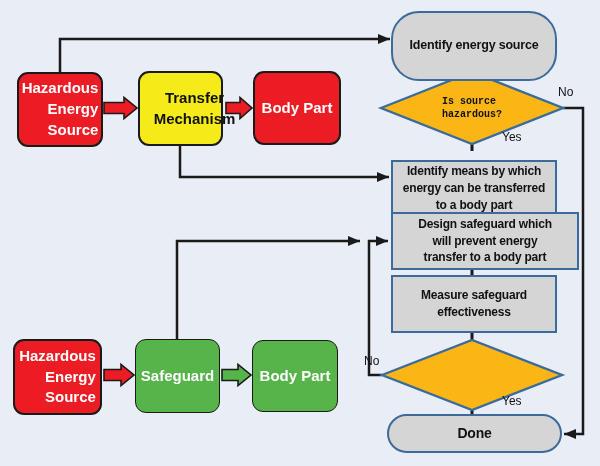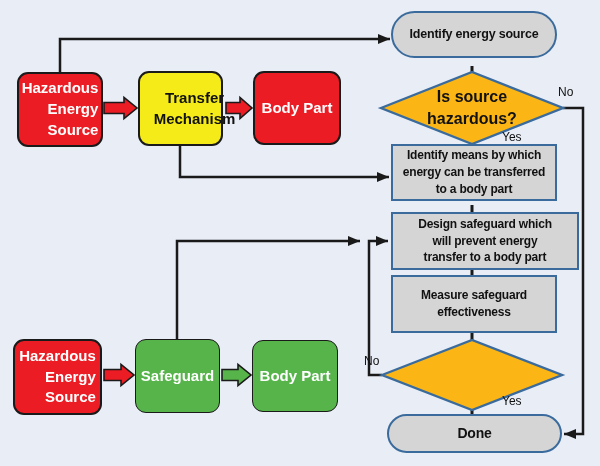--- a/index.html
+++ b/index.html
@@ -22,22 +22,22 @@
   .red    { background:var(--red);    color:var(--text-light);text-align:right; }
   .yellow { background:var(--yellow); color:var(--text-dark);padding-left:28px; }
   .green  { background:var(--green);  color:var(--text-light); border-width:1.8px; }
   .step {
     background:var(--gray); border:2px solid var(--blue-border);
     color:var(--text-dark); font-size:12px; line-height:1.4; letter-spacing:-0.2px;
   }
   .stadium { border-radius:20px; font-size:14px; border-width:2.5px; }
   .diamond-label {
     position:absolute; display:flex; align-items:center; justify-content:center;
-    text-align:center; white-space:pre-line; font-weight:bold;
-    font-size:16px; line-height:1.35; color:var(--text-dark);
+    white-space:pre-line; font-weight:bold;
+    font-size:10px; line-height:1.35; color:var(--text-dark);font-family:Liberation Mono, monospace;
   }
   .edge-label {
     position:absolute; font-size:12px; color:var(--text-dark);
   }
 </style>
 </head>
 <body>
 
 <div class="stage">
 
@@ -76,24 +76,24 @@
   <div class="box rounded yellow" style="left:138px;top:71px;width:85px;height:75px;">Transfer
 Mechanism</div>
   <div class="box rounded red" style="left:253px;top:71px;width:88px;height:74px;">Body Part</div>
 
   <div class="box rounded red" style="left:13px;top:339px;width:89px;height:76px;">Hazardous
 Energy
 Source</div>
   <div class="box rounded green" style="left:135px;top:339px;width:85px;height:74px;">Safeguard</div>
   <div class="box rounded green" style="left:252px;top:340px;width:86px;height:72px;">Body Part</div>
 
-  <div class="box step" style="left:391px;top:11px;width:166px;height:47px;font-size:12.5px;border-radius:28px;">Identify energy source</div>
+  <div class="box step" style="left:391px;top:11px;width:166px;height:70px;font-size:12.5px;border-radius:28px;">Identify energy source</div>
   <div class="diamond-label" style="left:404px;top:85px;width:136px;height:46px;">Is source
 hazardous?</div>
-  <div class="box step" style="left:391px;top:144px;width:166px;height:57px;">Identify means by which
+  <div class="box step" style="left:391px;top:160px;width:166px;height:57px;">Identify means by which
 energy can be transferred
 to a body part</div>
   <div class="box step" style="left:391px;top:212px;width:188px;height:58px;">Design safeguard which
 will prevent energy
 transfer to a body part</div>
   <div class="box step" style="left:391px;top:275px;width:166px;height:58px;">Measure safeguard
 effectiveness</div>
   <div class="box step stadium" style="left:387px;top:414px;width:175px;height:39px;">Done</div>
 
   <span class="edge-label" style="left:558px;top:85px;">No</span>

